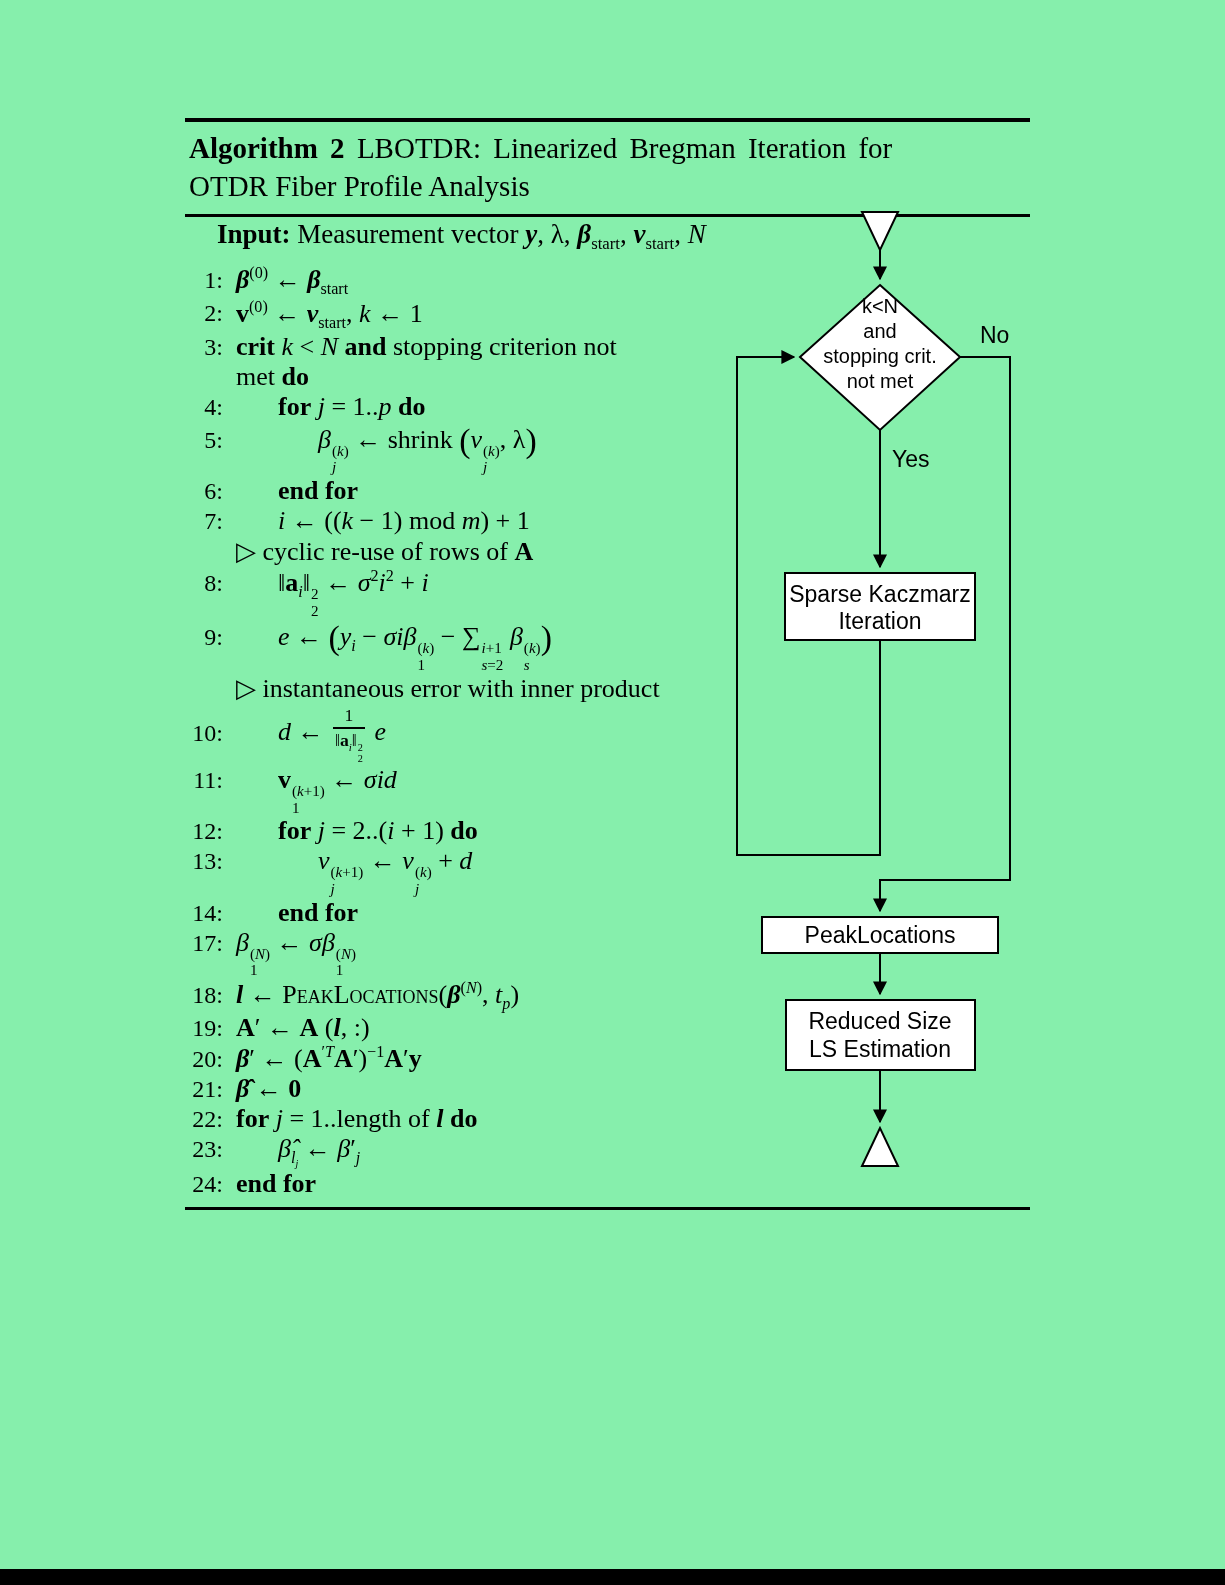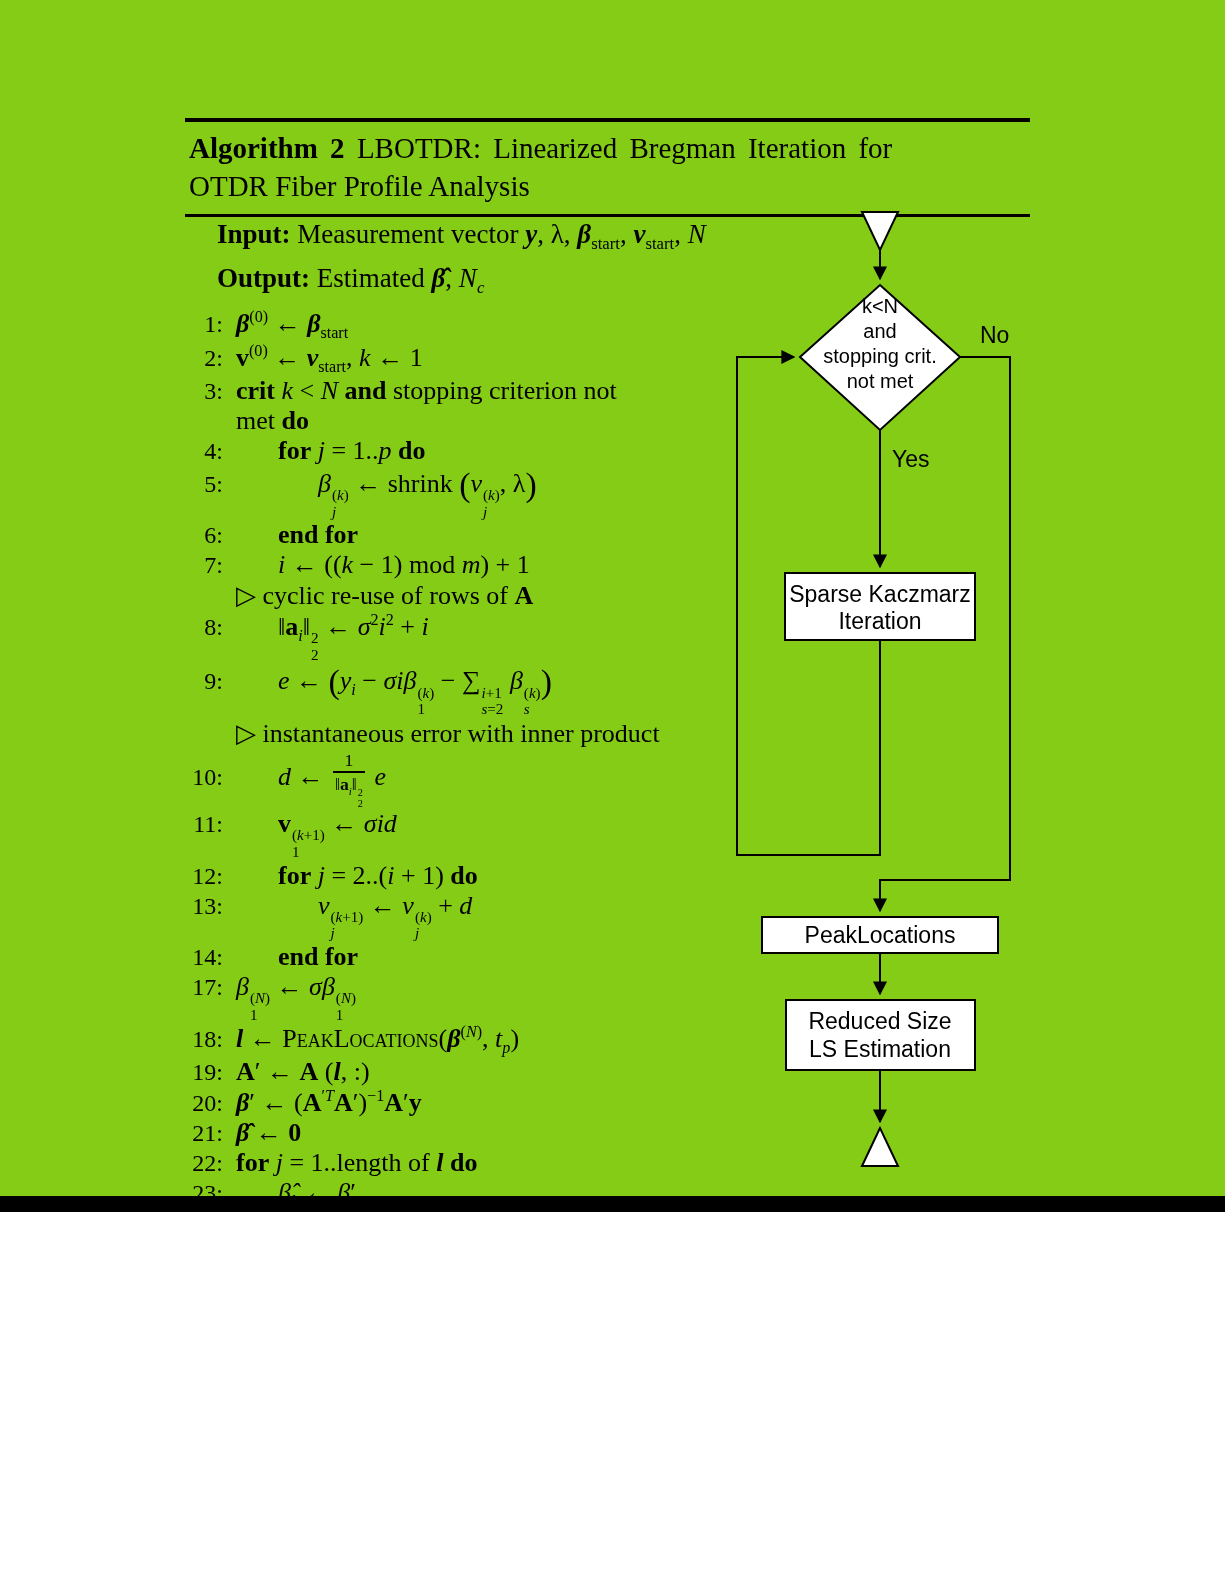--- a/index.html
+++ b/index.html
@@ -1,20 +1,20 @@
 <!DOCTYPE html>
 <html><head>
 <meta charset="utf-8">
 <style>
   html, body { margin: 0; padding: 0; background: #ffffff; }
   .page {
     position: relative;
     width: 1225px;
-    height: 1212px;
-    background: #84cc16;
+    height: 1585px;
+    background: #86efac;
     overflow: hidden;
     font-family: "Liberation Serif", "DejaVu Serif", serif;
     color: #000;
   }
   .algo-block {
     position: absolute;
     left: 185px;
     top: 118px;
     width: 845px;
   }
@@ -100,21 +100,20 @@
 </head>
 <body>
 
 <div class="page">
 
   <div class="algo-block">
     <div class="rule rule-top"></div>
     <div class="algo-title"><span class="tj"><b>Algorithm 2</b> LBOTDR: Linearized Bregman Iteration for</span><br>OTDR Fiber Profile Analysis</div>
     <div class="rule rule-mid"></div>
     <div class="io-line"><b>Input:</b> Measurement vector <b><i>y</i></b>, λ, <b><i>β</i></b><sub>start</sub>, <b><i>v</i></b><sub>start</sub>, <i>N</i></div>
-    <div class="io-line"><b>Output:</b> Estimated <b><i>β̂</i></b>, <i>N</i><sub><i>c</i></sub></div>
     <div class="algo-lines">
         <div class="algo-line">
           <span class="lnum">1:</span>
           <span class="lcontent ind0"><b><i>β</i></b><sup>(0)</sup> ← <b><i>β</i></b><sub>start</sub></span>
         </div>
         <div class="algo-line">
           <span class="lnum">2:</span>
           <span class="lcontent ind0"><b>v</b><sup>(0)</sup> ← <b><i>v</i></b><sub>start</sub>, <i>k</i> ← 1</span>
         </div>
         <div class="algo-line">

